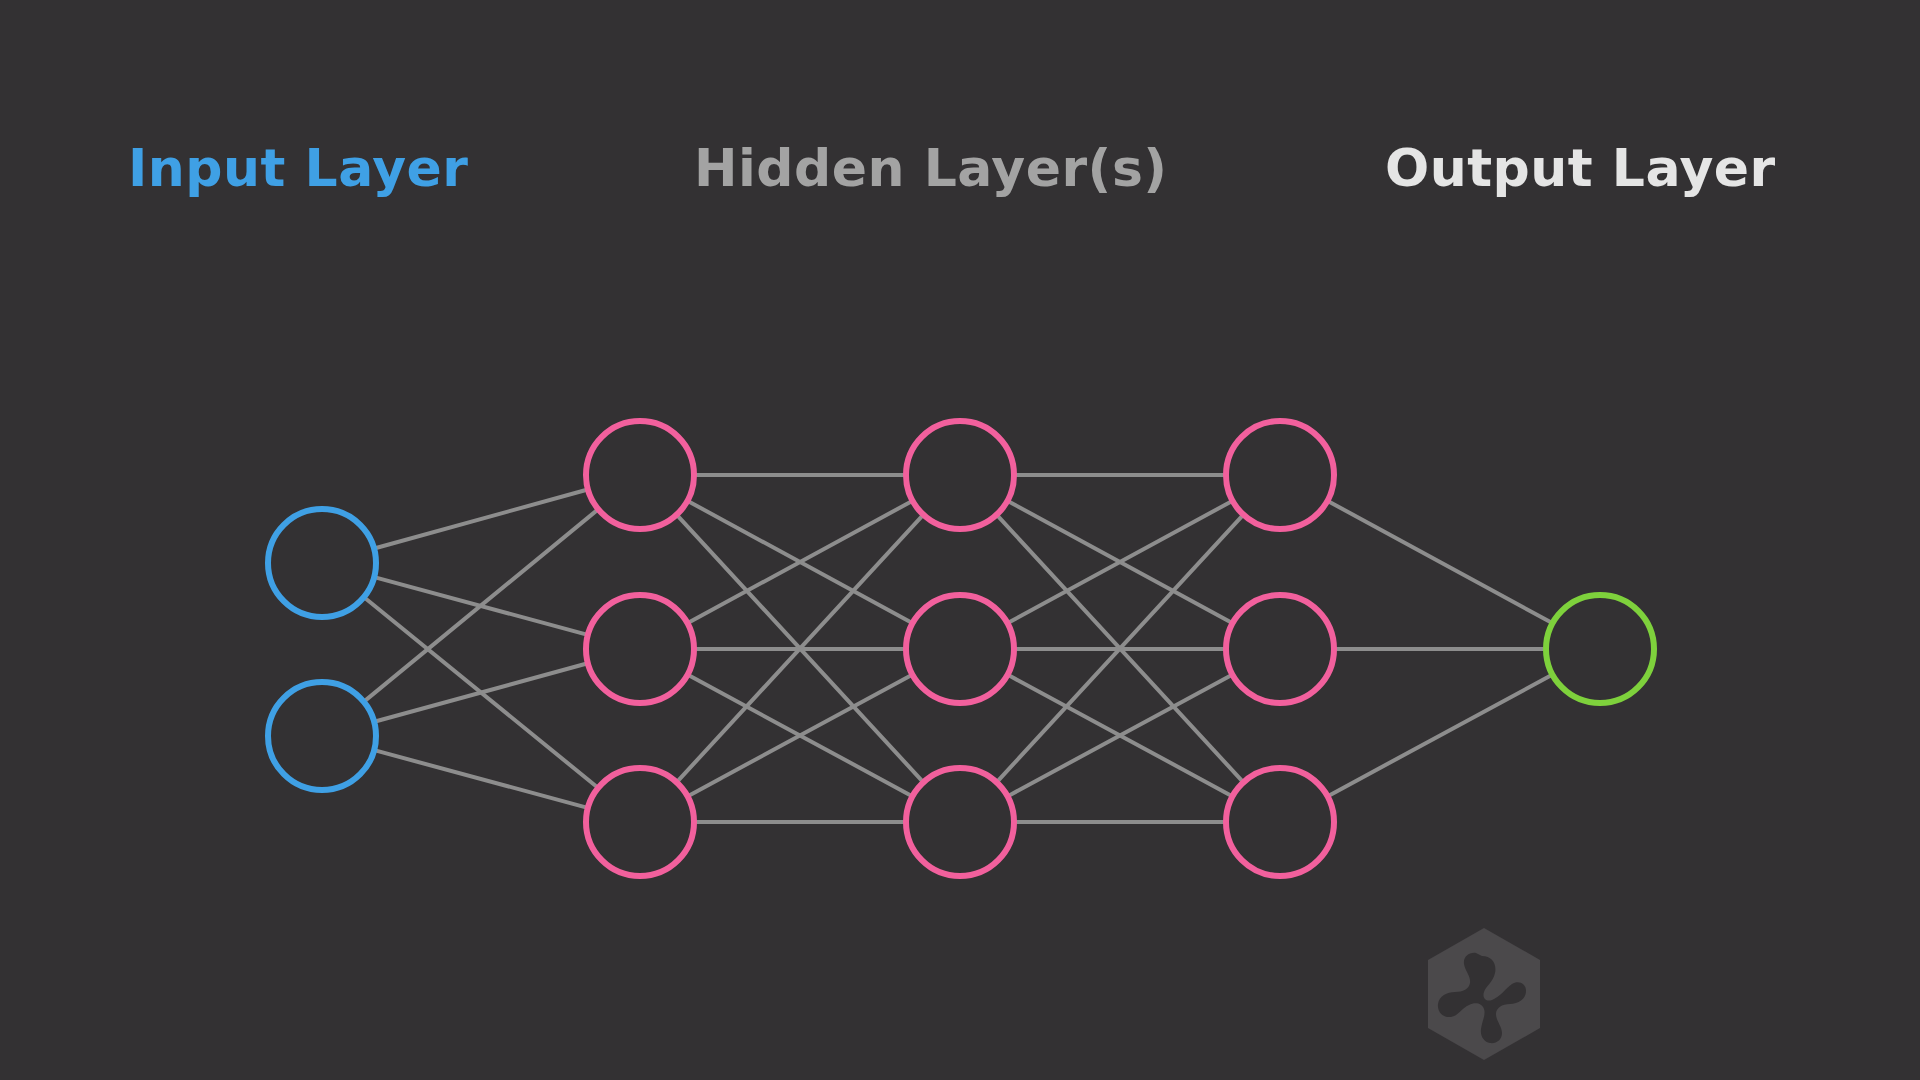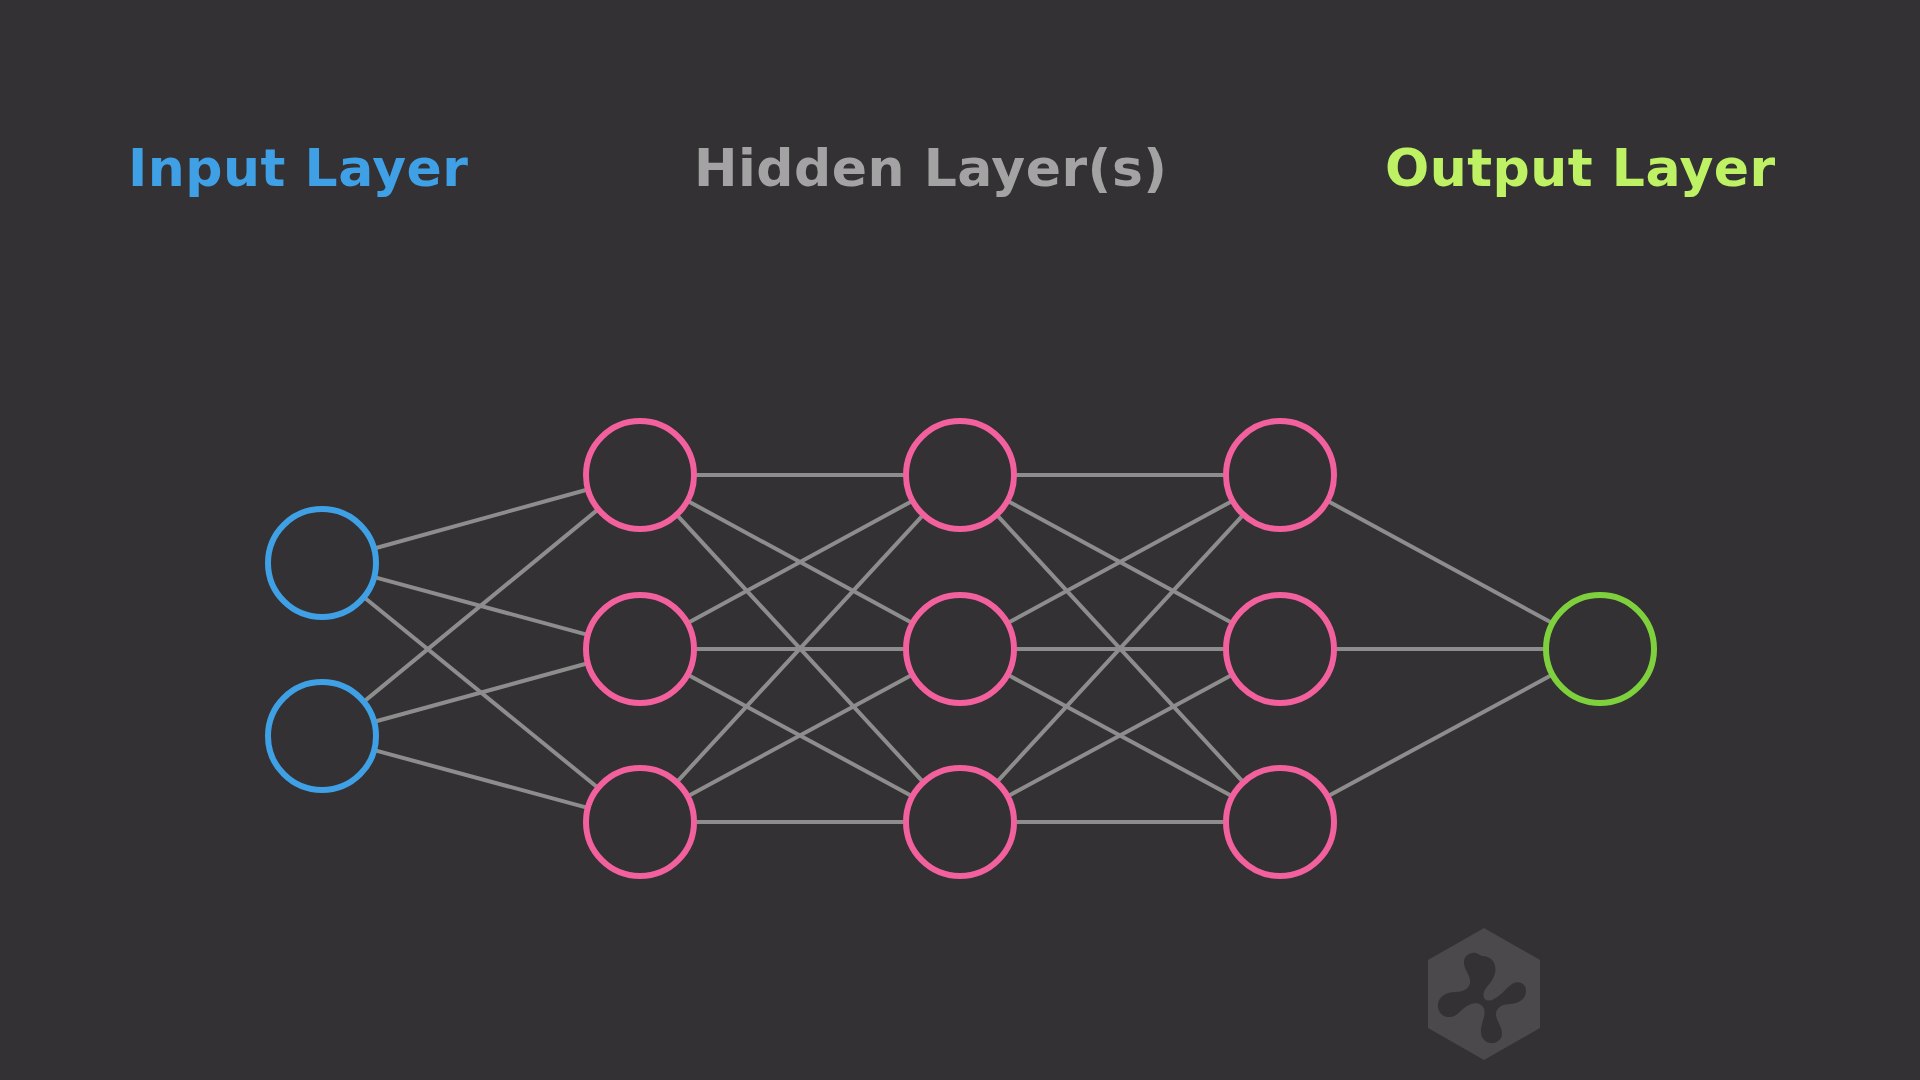--- a/index.html
+++ b/index.html
@@ -100,21 +100,21 @@
         <circle cx="1280" cy="649" r="54" fill="none" stroke="#f2609d" stroke-width="6"></circle>
         <circle cx="1280" cy="822" r="54" fill="none" stroke="#f2609d" stroke-width="6"></circle>
         <circle cx="1600" cy="649" r="54" fill="none" stroke="#7ed13c" stroke-width="6"></circle>
       </g>
   </svg>
 
   <div class="layer-label" id="label-input" style="color: rgb(63, 160, 229);">Input Layer</div>
 
   <div class="layer-label" id="label-hidden" style="color: #a3a3a3;">Hidden Layer(s)</div>
 
-  <div class="layer-label" id="label-output" style="color: #bef264;">Output Layer</div>
+  <div class="layer-label" id="label-output" style="color: #e5e5e5;">Output Layer</div>
 
   <svg id="watermark" viewBox="0 0 124 136">
     <path id="wm-hex" d="M62 2 L118 34 L118 102 L62 134 L6 102 L6 34 Z" stroke="none" fill="#4b494b"></path>
     <g id="wm-splat" fill="#333133">
       <path d="M60 30 C70 30 75 38 73 47 C71 56 64 60 62 66
                C60 72 64 76 70 74 C78 71 84 62 90 58
                C96 54 104 57 104 65 C104 73 96 78 88 78
                C80 78 74 82 74 88 C74 95 80 100 80 107
                C80 114 74 118 68 117 C62 116 58 110 59 103
                C60 95 64 89 62 83 C60 77 53 76 47 79

